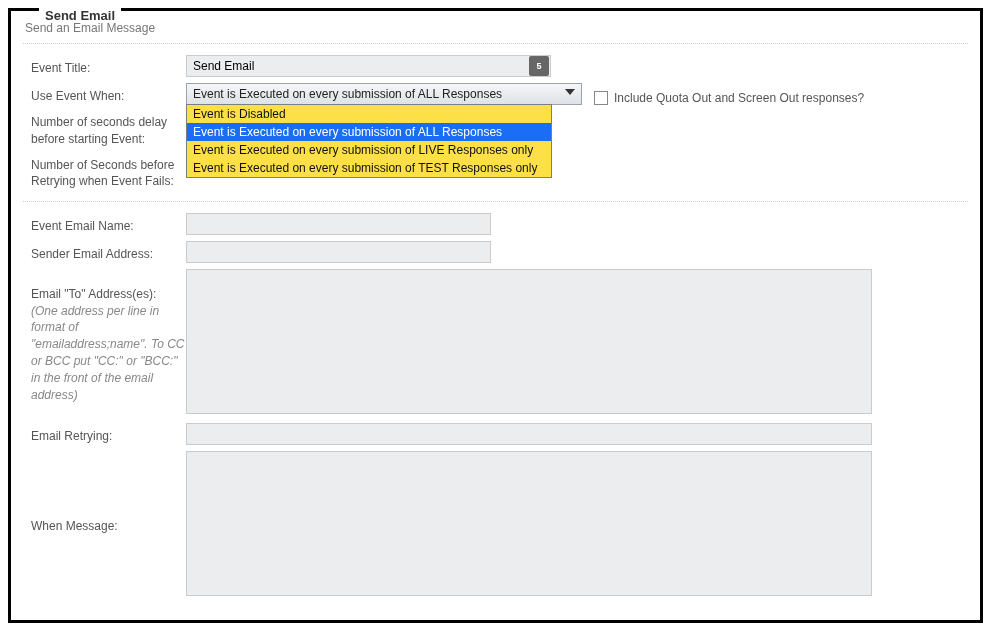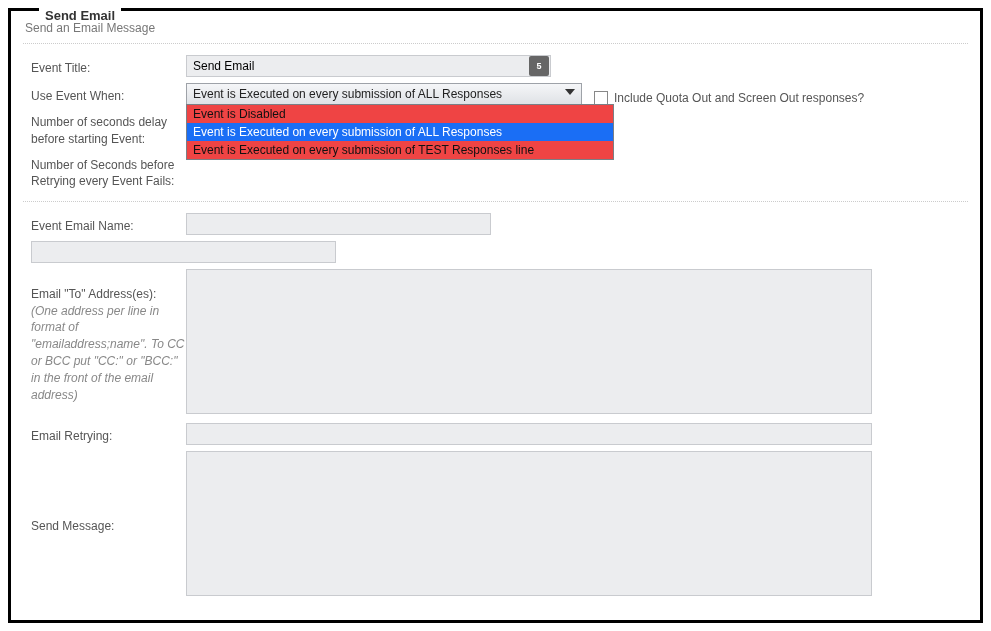--- a/index.html
+++ b/index.html
@@ -24,21 +24,21 @@
   background: #666; color: #fff; font-size: 9px; line-height: 20px; text-align: center;
   font-weight: bold; border-radius: 2px;
 }
 .select-box {
   width: 396px; height: 22px; background: linear-gradient(#f5f6f8,#dfe2e6);
   border: 1px solid #9ea2a8; padding: 2px 22px 2px 6px; position: relative; cursor: default;
   font-size: 12px; color: #222; display:flex; align-items:center;
 }
 .select-box .chev { position: absolute; right: 6px; top: 5px; border-left: 5px solid transparent; border-right: 5px solid transparent; border-top: 6px solid #333; }
 .dropdown-list {
-  position: absolute; top: 21px; left: 0; width: 428px; background: #ef4444;
+  position: absolute; top: 21px; left: 0; width: 366px; background: #fde047;
   border: 1px solid #7a7f86; z-index: 10;
 }
 .dropdown-list .opt { padding: 2px 6px; font-size: 12px; color: #111; cursor: default; }
 .dropdown-list .opt.selected { background: #1a6ef5; color: #fff; }
 .quota-cell { display:flex; align-items:center; padding-left: 12px; gap: 6px; }
 .checkbox { width: 14px; height: 14px; border: 1px solid #888; background: #fff; }
 .sender-input { width: 305px; }
 .big-textarea { width: 686px; height: 145px; padding: 6px; }
 .subject-input { width: 686px; }
 .msg-textarea { width: 686px; height: 145px; padding: 6px; }
@@ -64,50 +64,52 @@
   <div class="row">
     <div class="label-col">Use Event When:</div>
     <div class="field-col">
       <div class="select-box">
         <span>Event is Executed on every submission of ALL Responses</span>
         <span class="chev"></span>
       </div>
       <div class="dropdown-list">
         <div class="opt">Event is Disabled</div>
         <div class="opt selected">Event is Executed on every submission of ALL Responses</div>
-        <div class="opt">Event is Executed on every submission of TEST Responses line</div>
+        <div class="opt">Event is Executed on every submission of LIVE Responses only</div>
+        <div class="opt">Event is Executed on every submission of TEST Responses only</div>
       </div>
     </div>
     <div class="quota-cell">
       <div class="checkbox"></div>
       <span>Include Quota Out and Screen Out responses?</span>
     </div>
   </div>
 
   <div class="row">
     <div class="label-col">Number of seconds delay before starting Event:</div>
   </div>
 
   <div class="row">
-    <div class="label-col">Number of Seconds before Retrying every Event Fails:</div>
+    <div class="label-col">Number of Seconds before Retrying when Event Fails:</div>
   </div>
 
   <div class="row">
   </div>
 
   <hr class="dotted-hr">
 
   <div class="row">
     <div class="label-col">Event Email Name:</div>
     <div class="field-col">
       <input type="text" class="sender-input" value="" style="">
     </div>
   </div>
 
   <div class="row">
+    <div class="label-col">Sender Email Address:</div>
     <div class="field-col">
       <input type="text" class="sender-input" value="" style="">
     </div>
   </div>
 
   <div class="row" style="align-items:center;">
     <div class="label-col">
       <span>Email "To" Address(es):</span><br>
       <span class="hint">(One address per line in format of "emailaddress;name". To CC or BCC put "CC:" or "BCC:" in the front of the email address)</span>
     </div>
@@ -117,19 +119,19 @@
   </div>
 
   <div class="row">
     <div class="label-col">Email Retrying:</div>
     <div class="field-col">
       <input type="text" class="subject-input" value="" style="">
     </div>
   </div>
 
   <div class="row" style="align-items:center;">
-    <div class="label-col">Send Message:</div>
+    <div class="label-col">When Message:</div>
     <div class="field-col">
       <textarea class="msg-textarea" style=""></textarea>
     </div>
   </div>
 
 </div>
 
 </body></html>

